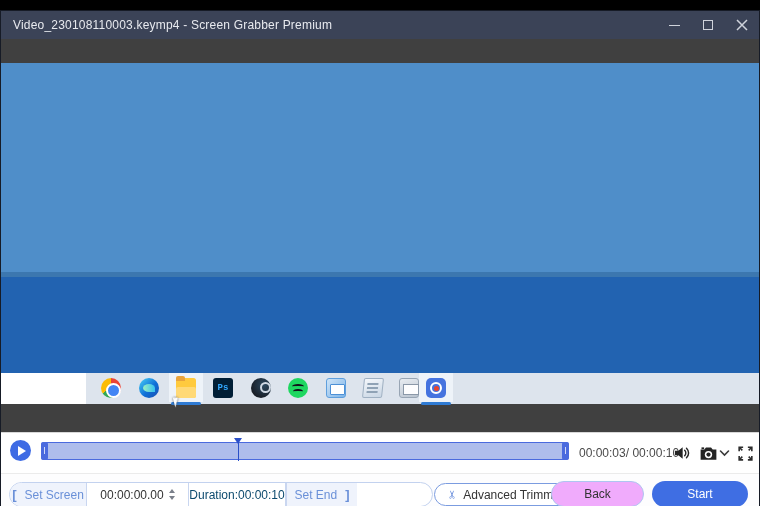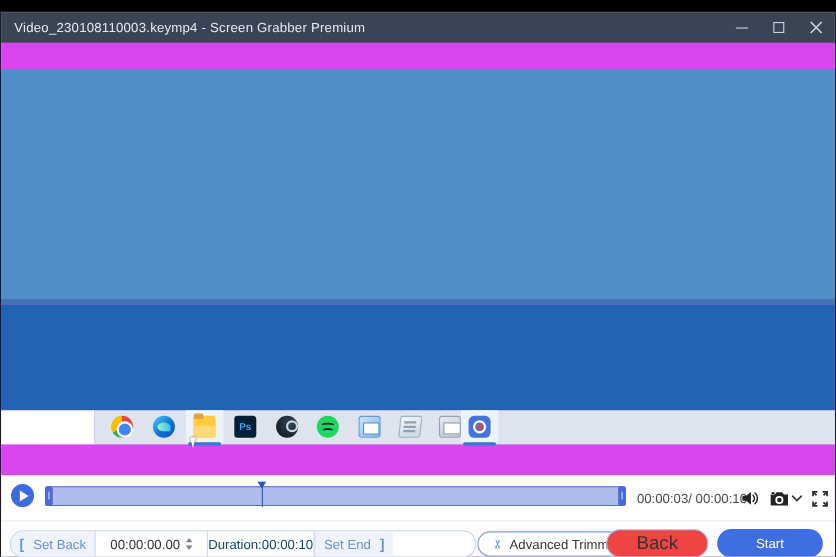--- a/index.html
+++ b/index.html
@@ -10,21 +10,21 @@
   
   .titlebar { position:absolute; left:0; top:0; width:100%; height:28px; background:#3b4357; display:flex; align-items:center; }
   .title { color:#e8eaef; font-size:12px; padding-left:12px; letter-spacing:.2px; }
   .win-controls { margin-left:auto; display:flex; height:100%; }
   .win-btn { width:34px; height:100%; display:flex; align-items:center; justify-content:center; cursor:pointer; }
   .min-glyph { width:11px; height:0; border-top:1.6px solid #cfd3db; display:block; }
   .max-glyph { width:10px; height:10px; border:1.6px solid #cfd3db; display:block; }
   .x-glyph { width:12px; height:12px; display:block; }
 
   
-  .stage { position:absolute; left:0; top:28px; width:100%; height:432px; background:#d946ef; overflow:hidden; }
+  .stage { position:absolute; left:0; top:28px; width:100%; height:432px; background:#404040; overflow:hidden;font-family:Liberation Mono, monospace; }
   .wall-top    { position:absolute; left:0; top:24px;  width:100%; height:209px; background:#4f8ec9; }
   .wall-band   { position:absolute; left:0; top:233px; width:100%; height:5px;   background:#3c77af; }
   .wall-bottom { position:absolute; left:0; top:238px; width:100%; height:96px;  background:#2263b1; }
   .white-box   { position:absolute; left:0; top:334px; width:85px; height:31px;  background:#ffffff; }
   .taskbar { position:absolute; left:85px; top:334px; width:675px; height:31px; background:#dde4ed; }
   .tb-hl { position:absolute; top:0; height:29px; width:34px; background:#eef3f9; }
   .tb-ul { position:absolute; top:29px; height:2.5px; width:30px; background:#2f7bd4; border-radius:2px; }
   .tb-ic { position:absolute; top:5px; width:20px; height:20px; }
 
   .ic-chrome { border-radius:50%; background:conic-gradient(#ea4335 0 33%, #34a853 33% 66%, #fbbc05 66% 100%); }
@@ -78,21 +78,21 @@
   .bracket { font-weight:bold; font-size:13px; }
   .time-field { width:101px; gap:5px; }
   .time-field .tval { color:#333; cursor:text; }
   .spinner { display:flex; flex-direction:column; justify-content:center; gap:3px; cursor:pointer; }
   .spin-up { width:0; height:0; border-left:3.5px solid transparent; border-right:3.5px solid transparent; border-bottom:4.5px solid #7a7f8a; }
   .spin-down { width:0; height:0; border-left:3.5px solid transparent; border-right:3.5px solid transparent; border-top:4.5px solid #7a7f8a; }
   .duration { width:96px; color:#0c4a6e; }
   .sec.time-field.end { width:100px; }
   .adv { position:absolute; left:433px; top:9px; height:23px; padding:0 13px; border:1px solid #7b9ce0; border-radius:12px; background:#fff; font-size:12px; color:#333; display:flex; align-items:center; gap:6px; cursor:pointer; font-family:"Liberation Sans", sans-serif; }
   .scissors { color:#5a82d8; font-size:11px; display:inline-block; transform:rotate(-90deg); }
-  .back { position:absolute; left:550px; top:7px; width:93px; height:26px; border:1px solid #aec5f0; border-radius:13px; background:#ef4444; font-size:17px; color:#333; cursor:pointer; font-family:"Liberation Sans", sans-serif; }
+  .back { position:absolute; left:550px; top:7px; width:93px; height:26px; border:1px solid #aec5f0; border-radius:13px; background:#f0abfc; font-size:12px; color:#333; cursor:pointer; font-family:"Liberation Sans", sans-serif; }
   .done { position:absolute; left:651px; top:7px; width:96px; height:26px; border:none; border-radius:13px; background:#3f6ee3; font-size:12px; color:#fff; cursor:pointer; font-family:"Liberation Sans", sans-serif; }
 </style>
 </head>
 <body>
 
 <div class="app">
 
   <div class="titlebar">
     <span class="title">Video_230108110003.keymp4 - Screen Grabber Premium</span>
     <div class="win-controls">
@@ -172,21 +172,21 @@
         <path d="M9 4H4v5M15 4h5v5M4 15v5h5M20 15v5h-5" stroke="#2c2c2c" stroke-width="2" fill="none"></path>
         <path d="M5 5l3 3M19 5l-3 3M5 19l3-3M19 19l-3-3" stroke="#2c2c2c" stroke-width="2"></path>
       </svg>
     </div>
   </div>
 
   <div class="bottombar">
     <div class="pill-group">
       <div class="sec set-start">
         <span class="bracket">[</span>
-        <span>Set Back</span>
+        <span>Set Screen</span>
       </div>
       <div class="sep"></div>
       <div class="sec time-field">
         <span class="tval">00:00:00.00</span>
         <div class="spinner">
           <div class="spin-up"></div>
           <div class="spin-down"></div>
         </div>
       </div>
       <div class="sep"></div>

